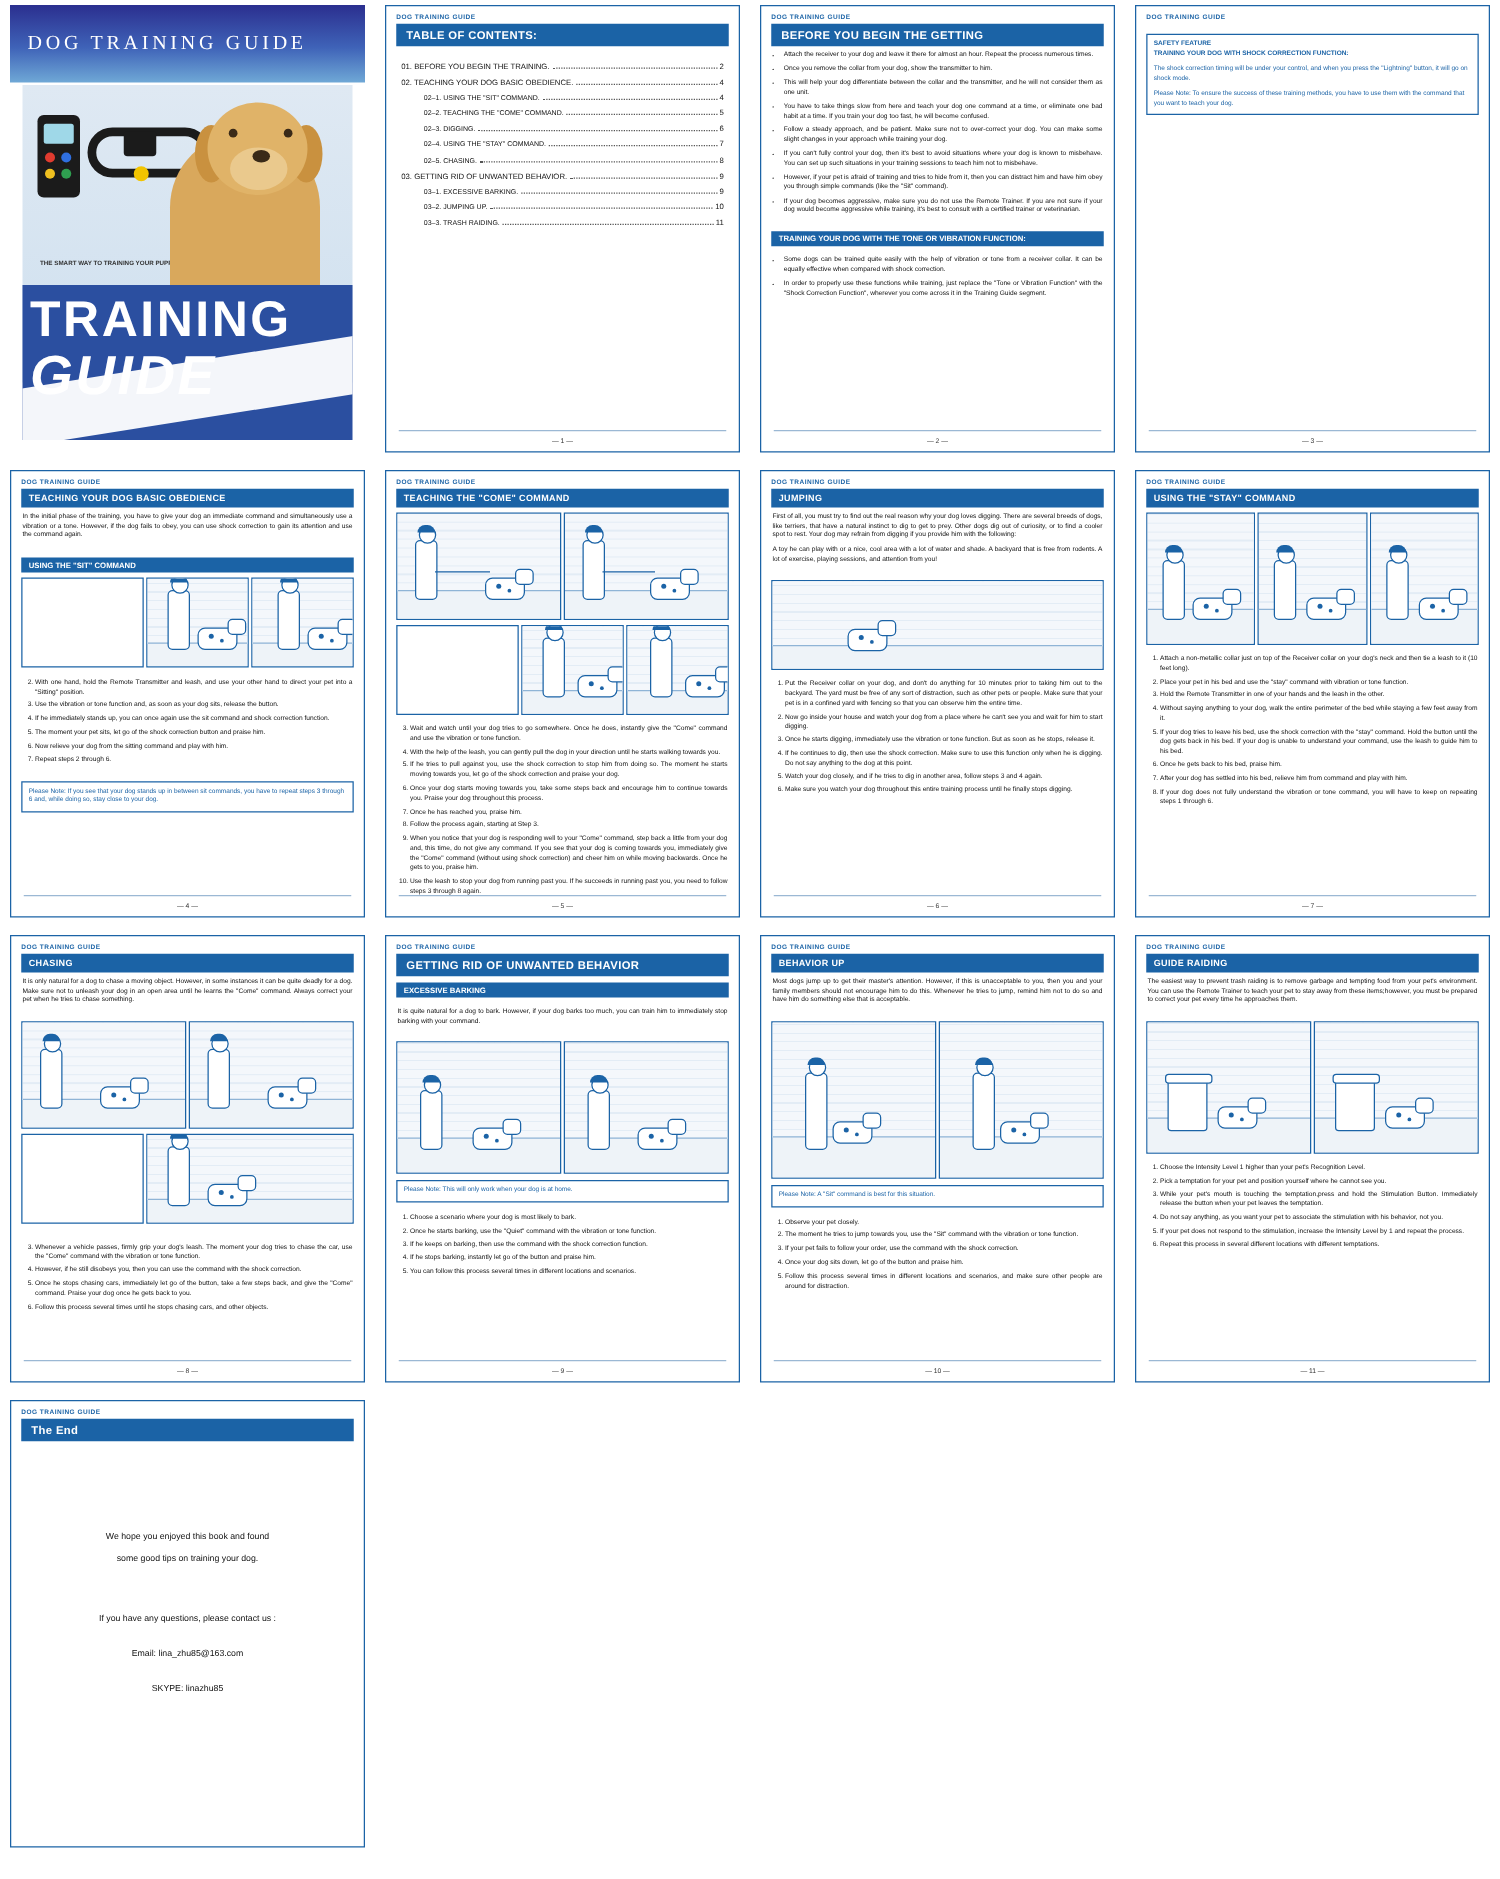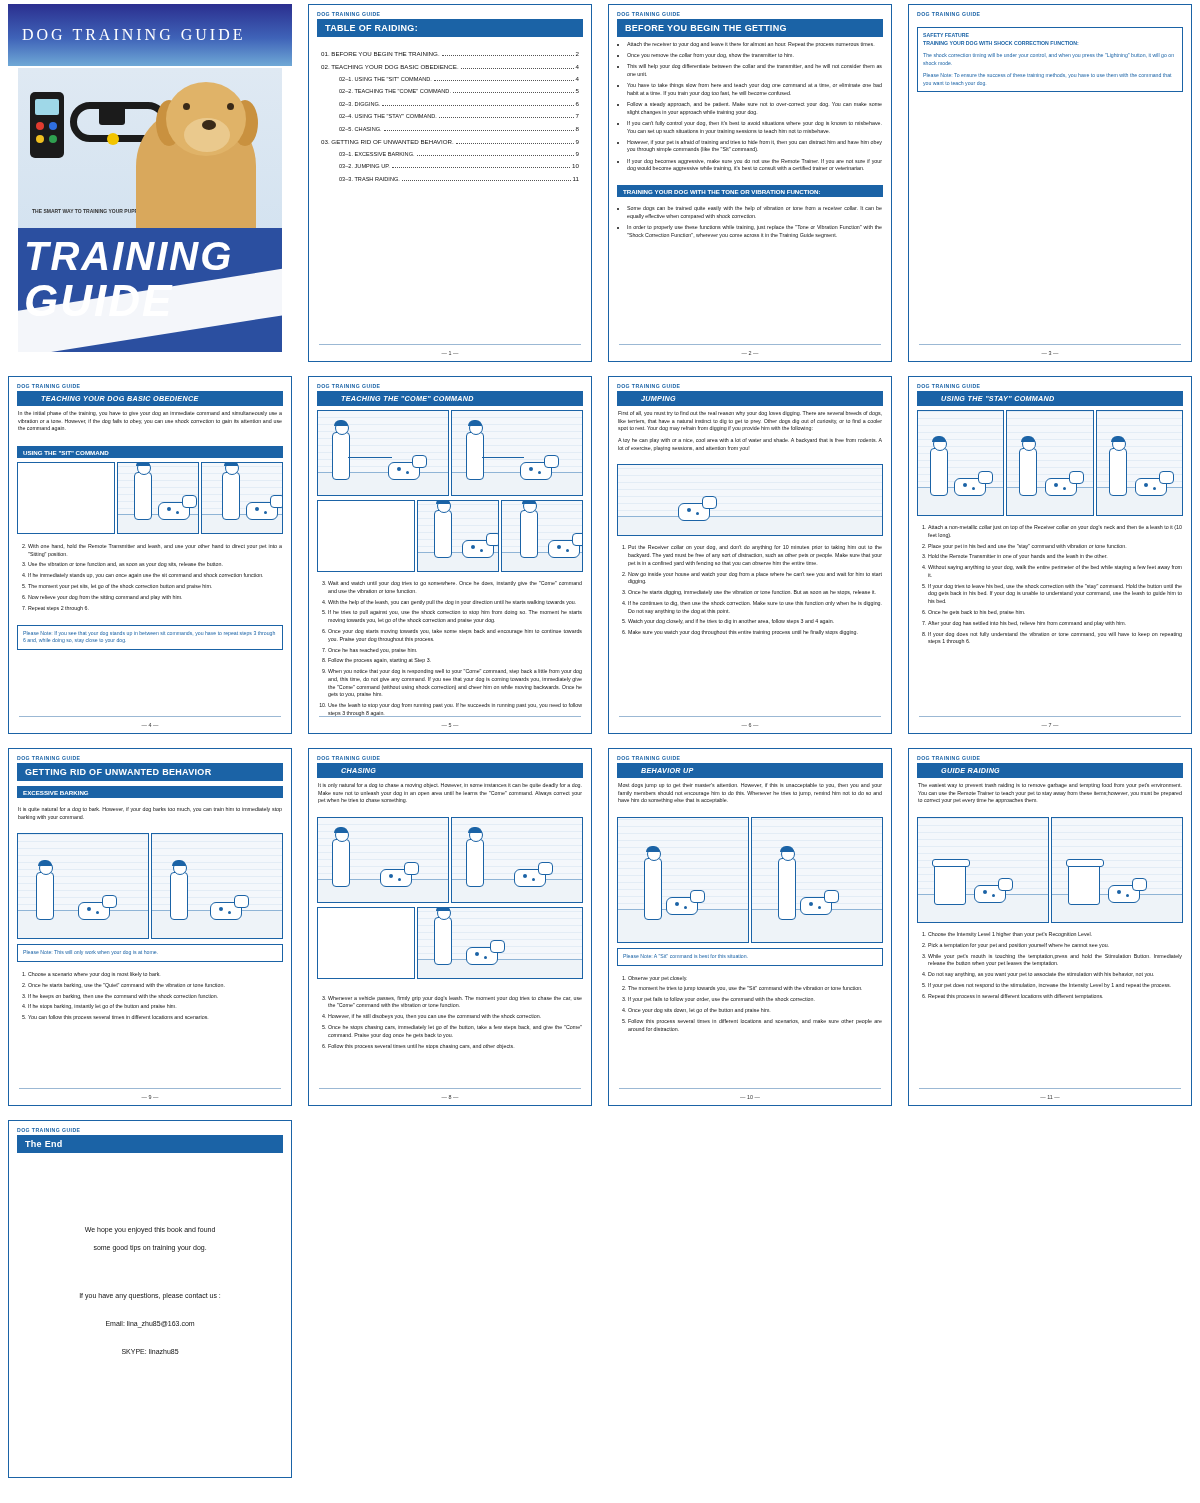--- a/index.html
+++ b/index.html
@@ -3,21 +3,21 @@
 <meta charset="utf-8">
 <style>
   html,body{margin:0;padding:0;background:#ffffff;}
   body{font-family:"Liberation Sans",sans-serif;color:#111;}
   .sheet{position:relative;width:1200px;height:1503px;background:#fff;}
   .grid{display:grid;grid-template-columns:repeat(4,300px);grid-auto-rows:372px;}
   .page{position:relative;width:284px;height:358px;margin:4px 8px;border:1px solid #1b63a6;background:#fff;box-sizing:border-box;overflow:hidden;}
   .page.cover{border:none;}
   .hdr{font-size:5.2px;font-weight:bold;color:#1b63a6;letter-spacing:.4px;padding:6px 8px 2px 8px;}
   .titlebar{background:#1b63a6;color:#fff;font-size:9px;font-weight:bold;padding:4px 8px;margin:0 8px;letter-spacing:.3px;}
-  .titlebar.sm{font-size:7.2px;padding:3px 24px;font-style:italic;}
+  .titlebar.sm{font-size:7.2px;padding:3px 6px;}
   .subbar{background:#1b63a6;color:#fff;font-size:6.2px;font-weight:bold;padding:2.5px 6px;margin:5px 8px 4px 8px;}
   .body{padding:4px 9px;font-size:5.3px;line-height:1.45;text-align:justify;}
   .body p{margin:0 0 4px 0;}
   ul.bul{margin:0;padding-left:9px;}
   ul.bul li{margin-bottom:3.5px;font-size:5.3px;line-height:1.45;}
   ol.num{margin:0;padding-left:10px;}
   ol.num li{margin-bottom:3.2px;font-size:5.3px;line-height:1.45;}
   .notebox{border:1px solid #1b63a6;color:#1b63a6;font-size:5.2px;line-height:1.45;padding:4px 5px;margin:5px 8px;}
   .pgnum{position:absolute;bottom:5px;left:0;right:0;text-align:center;font-size:5.4px;color:#333;}
   .pgrule{position:absolute;bottom:16px;left:10px;right:10px;height:1px;background:#9bb8d4;}
@@ -46,21 +46,21 @@
   .remote .scr{position:absolute;left:5px;top:7px;width:24px;height:16px;background:#9fd8e8;border-radius:2px;}
   .remote .b1{position:absolute;left:6px;top:30px;width:8px;height:8px;background:#e03b2f;border-radius:50%;}
   .remote .b2{position:absolute;left:19px;top:30px;width:8px;height:8px;background:#2f6fe0;border-radius:50%;}
   .remote .b3{position:absolute;left:6px;top:43px;width:8px;height:8px;background:#f0c020;border-radius:50%;}
   .remote .b4{position:absolute;left:19px;top:43px;width:8px;height:8px;background:#2f9f50;border-radius:50%;}
   .collar{position:absolute;left:52px;top:34px;width:84px;height:26px;border:7px solid #1b1b1b;border-radius:40px;}
   .collar .box{position:absolute;left:22px;top:-4px;width:26px;height:20px;background:#1b1b1b;border-radius:3px;}
   .collar .knob{position:absolute;left:30px;top:24px;width:12px;height:12px;background:#f2c400;border-radius:50%;}
   .cov-tag{position:absolute;left:14px;top:140px;font-size:5px;color:#333;line-height:1.5;font-weight:bold;}
   .cov-band{position:absolute;left:10px;top:224px;width:264px;height:124px;background:#2b4fa0;overflow:hidden;}
-  .cov-band .tr{position:absolute;left:6px;top:6px;color:#fff;font-size:40px;font-style:italic;font-weight:bold;letter-spacing:2px;font-family:"Liberation Sans",sans-serif;}
+  .cov-band .tr{position:absolute;left:6px;top:6px;color:#fff;font-size:40px;font-weight:bold;letter-spacing:2px;font-family:"Liberation Sans",sans-serif;}
   .cov-band .gd{position:absolute;left:6px;top:48px;color:#fff;font-size:44px;font-style:italic;font-weight:bold;letter-spacing:2px;}
   .cov-band .swoosh{position:absolute;left:-20px;top:60px;width:330px;height:46px;background:#fff;transform:rotate(-9deg);opacity:.95;}
   
   .panels{display:flex;gap:2px;margin:4px 8px;}
   .panel{flex:1;border:1px solid #1b63a6;background:#fff;height:84px;position:relative;overflow:hidden;}
   .panel.tall{height:104px;}
   .panel.short{height:70px;}
   .gr{position:absolute;left:0;right:0;bottom:0;height:26%;background:#eef3f8;border-top:1px solid #8fb4d6;}
   .wall{position:absolute;left:0;right:0;top:0;height:74%;background:repeating-linear-gradient(0deg,#f4f7fb 0 6px,#e3ecf5 6px 7px),repeating-linear-gradient(90deg,#f4f7fb 0 12px,#e3ecf5 12px 13px);}
   .man{position:absolute;bottom:18%;width:16px;height:46px;background:#fff;border:1px solid #1b63a6;border-radius:4px;}
@@ -115,21 +115,21 @@
           <div class="gd">GUIDE</div>
           <div class="swoosh"></div>
         </div>
       </div>
     </div>
   </div>
 
   <div>
     <div class="page">
       <div class="hdr">DOG TRAINING GUIDE</div>
-      <div class="titlebar">TABLE OF RAIDING:</div>
+      <div class="titlebar">TABLE OF CONTENTS:</div>
       <div class="toc">
         <div class="row">
           <span class="lbl">01.  BEFORE YOU BEGIN THE TRAINING.</span>
           <span class="dots"></span>
               <span class="pg">2</span>
         </div>
         <div class="row">
           <span class="lbl">02.  TEACHING YOUR DOG BASIC OBEDIENCE.</span>
           <span class="dots"></span>
               <span class="pg">4</span>
@@ -444,20 +444,84 @@
         </ol>
       </div>
       <div class="pgrule"></div>
       <div class="pgnum">— 7 —</div>
     </div>
   </div>
 
   <div>
     <div class="page">
       <div class="hdr">DOG TRAINING GUIDE</div>
+      <div class="titlebar sm">CHASING</div>
+      <div class="body">
+        <p>It is only natural for a dog to chase a moving object. However, in some instances it can be quite deadly for a dog. Make sure not to unleash your dog in an open area until he learns the "Come" command. Always correct your pet when he tries to chase something.</p>
+      </div>
+      <div class="panels">
+        <div class="panel">
+          <div class="wall"></div>
+              <div class="gr"></div>
+          <div class="man" style="left:14px;">
+                <div class="hair"></div>
+              </div>
+          <div class="dog" style="left:62px;">
+                <div class="spot"></div>
+                <div class="spot2"></div>
+              </div>
+        </div>
+        <div class="panel">
+          <div class="wall"></div>
+              <div class="gr"></div>
+          <div class="man" style="left:14px;">
+                <div class="hair"></div>
+              </div>
+          <div class="dog" style="left:62px;">
+                <div class="spot"></div>
+                <div class="spot2"></div>
+              </div>
+        </div>
+      </div>
+      <div class="panels" style="margin-top:2px;">
+        <div class="panel short" style="flex:0 0 96px;"></div>
+        <div class="panel short">
+          <div class="wall"></div>
+              <div class="gr"></div>
+          <div class="man" style="left:16px;">
+                <div class="hair"></div>
+              </div>
+          <div class="dog" style="left:48px;">
+                <div class="spot"></div>
+                <div class="spot2"></div>
+              </div>
+        </div>
+      </div>
+      <div class="body" style="margin-top:-68px;padding-top:0;">
+        <ol class="num" style="width:84px;">
+          <li>Until your dog learns the "Come" command, keep him on a leash so that you can stop him whenever he tries to chase an object.</li>
+          <li>Choose a setting where your dog can come across things which he usually loves to chase, such as cars or vehicles.</li>
+        </ol>
+      </div>
+      <div class="body" style="margin-top:4px;">
+        <ol class="num" start="3">
+          <li>Whenever a vehicle passes, firmly grip your dog's leash. The moment your dog tries to chase the car, use the "Come" command with the vibration or tone function.</li>
+          <li>However, if he still disobeys you, then you can use the command with the shock correction.</li>
+          <li>Once he stops chasing cars, immediately let go of the button, take a few steps back, and give the "Come" command. Praise your dog once he gets back to you.</li>
+          <li>Follow this process several times until he stops chasing cars, and other objects.</li>
+        </ol>
+      </div>
+      <div class="pgrule"></div>
+      <div class="pgnum">— 8 —</div>
+    </div>
+  </div>
+
+  <div>
+    <div class="page">
+      <div class="hdr">DOG TRAINING GUIDE</div>
       <div class="titlebar">GETTING RID OF UNWANTED BEHAVIOR</div>
       <div class="subbar">EXCESSIVE BARKING</div>
       <div class="body">
         <p>It is quite natural for a dog to bark. However, if your dog barks too much, you can train him to immediately stop barking with your command.</p>
       </div>
       <div class="panels">
         <div class="panel tall">
           <div class="wall"></div>
               <div class="gr"></div>
           <div class="man" style="left:18px;">
@@ -485,84 +549,20 @@
         <ol class="num">
           <li>Choose a scenario where your dog is most likely to bark.</li>
           <li>Once he starts barking, use the "Quiet" command with the vibration or tone function.</li>
           <li>If he keeps on barking, then use the command with the shock correction function.</li>
           <li>If he stops barking, instantly let go of the button and praise him.</li>
           <li>You can follow this process several times in different locations and scenarios.</li>
         </ol>
       </div>
       <div class="pgrule"></div>
       <div class="pgnum">— 9 —</div>
-    </div>
-  </div>
-
-  <div>
-    <div class="page">
-      <div class="hdr">DOG TRAINING GUIDE</div>
-      <div class="titlebar sm">CHASING</div>
-      <div class="body">
-        <p>It is only natural for a dog to chase a moving object. However, in some instances it can be quite deadly for a dog. Make sure not to unleash your dog in an open area until he learns the "Come" command. Always correct your pet when he tries to chase something.</p>
-      </div>
-      <div class="panels">
-        <div class="panel">
-          <div class="wall"></div>
-              <div class="gr"></div>
-          <div class="man" style="left:14px;">
-                <div class="hair"></div>
-              </div>
-          <div class="dog" style="left:62px;">
-                <div class="spot"></div>
-                <div class="spot2"></div>
-              </div>
-        </div>
-        <div class="panel">
-          <div class="wall"></div>
-              <div class="gr"></div>
-          <div class="man" style="left:14px;">
-                <div class="hair"></div>
-              </div>
-          <div class="dog" style="left:62px;">
-                <div class="spot"></div>
-                <div class="spot2"></div>
-              </div>
-        </div>
-      </div>
-      <div class="panels" style="margin-top:2px;">
-        <div class="panel short" style="flex:0 0 96px;"></div>
-        <div class="panel short">
-          <div class="wall"></div>
-              <div class="gr"></div>
-          <div class="man" style="left:16px;">
-                <div class="hair"></div>
-              </div>
-          <div class="dog" style="left:48px;">
-                <div class="spot"></div>
-                <div class="spot2"></div>
-              </div>
-        </div>
-      </div>
-      <div class="body" style="margin-top:-68px;padding-top:0;">
-        <ol class="num" style="width:84px;">
-          <li>Until your dog learns the "Come" command, keep him on a leash so that you can stop him whenever he tries to chase an object.</li>
-          <li>Choose a setting where your dog can come across things which he usually loves to chase, such as cars or vehicles.</li>
-        </ol>
-      </div>
-      <div class="body" style="margin-top:4px;">
-        <ol class="num" start="3">
-          <li>Whenever a vehicle passes, firmly grip your dog's leash. The moment your dog tries to chase the car, use the "Come" command with the vibration or tone function.</li>
-          <li>However, if he still disobeys you, then you can use the command with the shock correction.</li>
-          <li>Once he stops chasing cars, immediately let go of the button, take a few steps back, and give the "Come" command. Praise your dog once he gets back to you.</li>
-          <li>Follow this process several times until he stops chasing cars, and other objects.</li>
-        </ol>
-      </div>
-      <div class="pgrule"></div>
-      <div class="pgnum">— 8 —</div>
     </div>
   </div>
 
   <div>
     <div class="page">
       <div class="hdr">DOG TRAINING GUIDE</div>
       <div class="titlebar sm">BEHAVIOR UP</div>
       <div class="body">
         <p>Most dogs jump up to get their master's attention. However, if this is unacceptable to you, then you and your family members should not encourage him to do this. Whenever he tries to jump, remind him not to do so and have him do something else that is acceptable.</p>
       </div>

